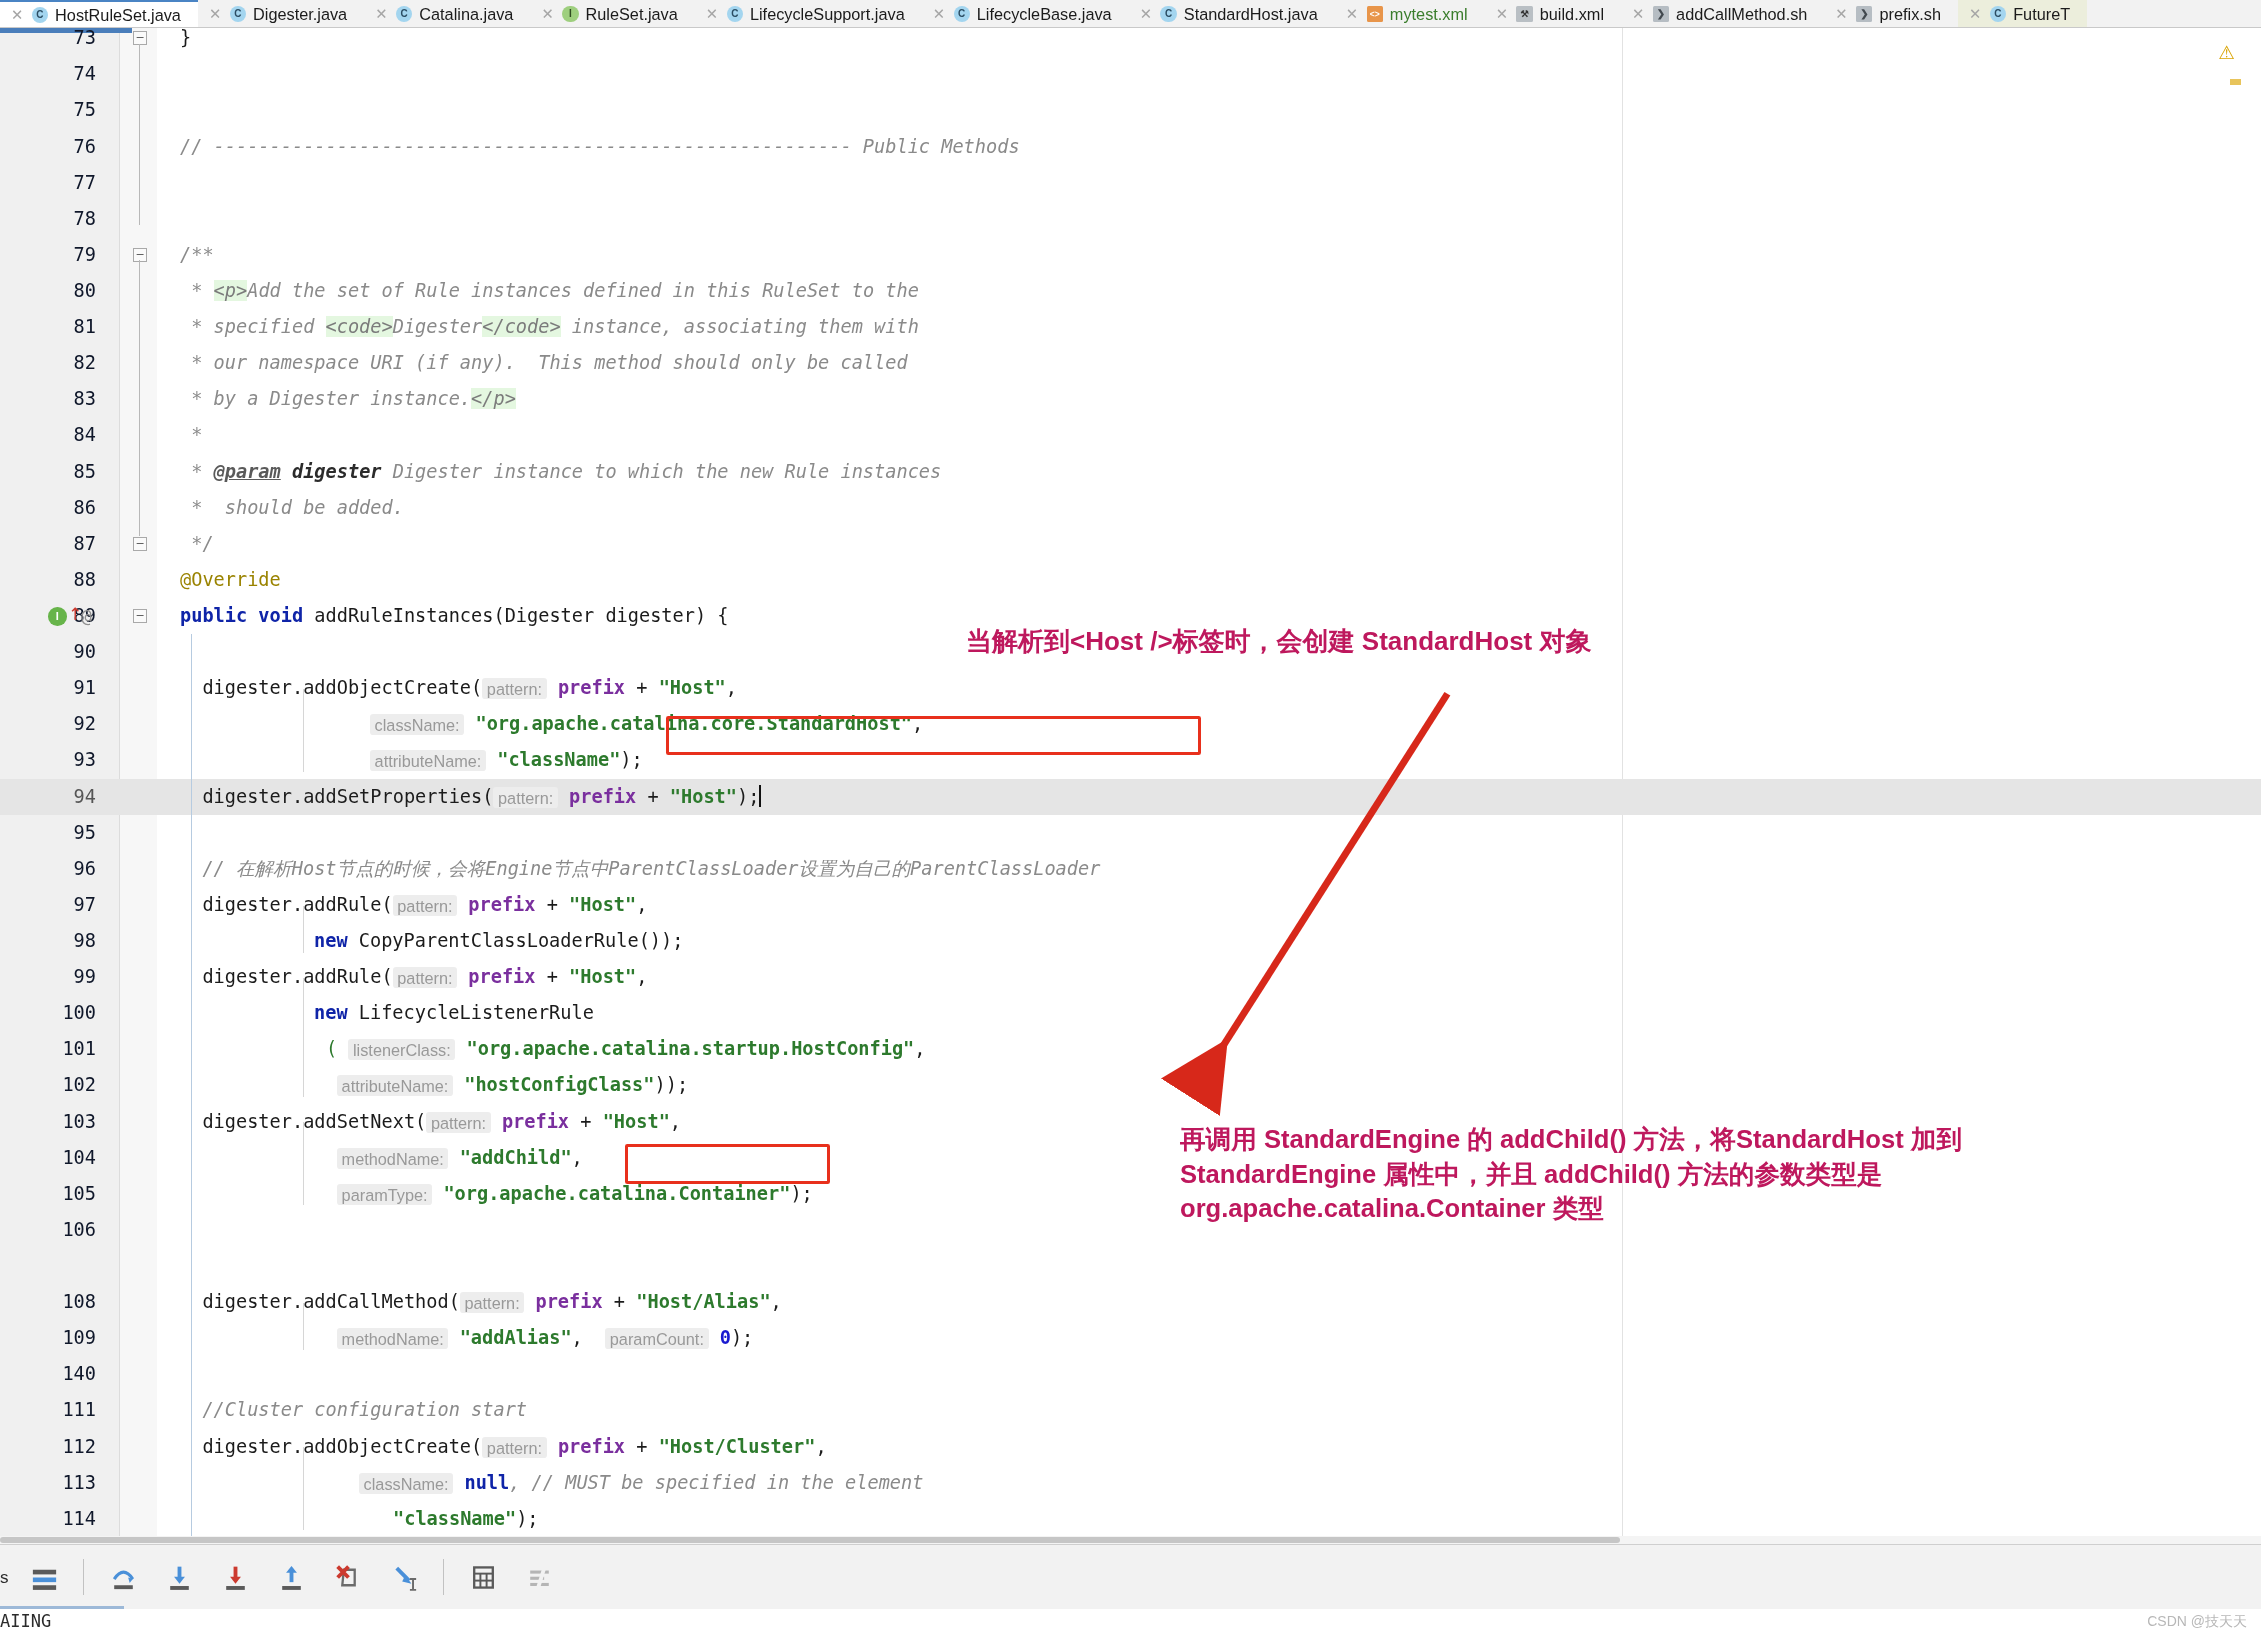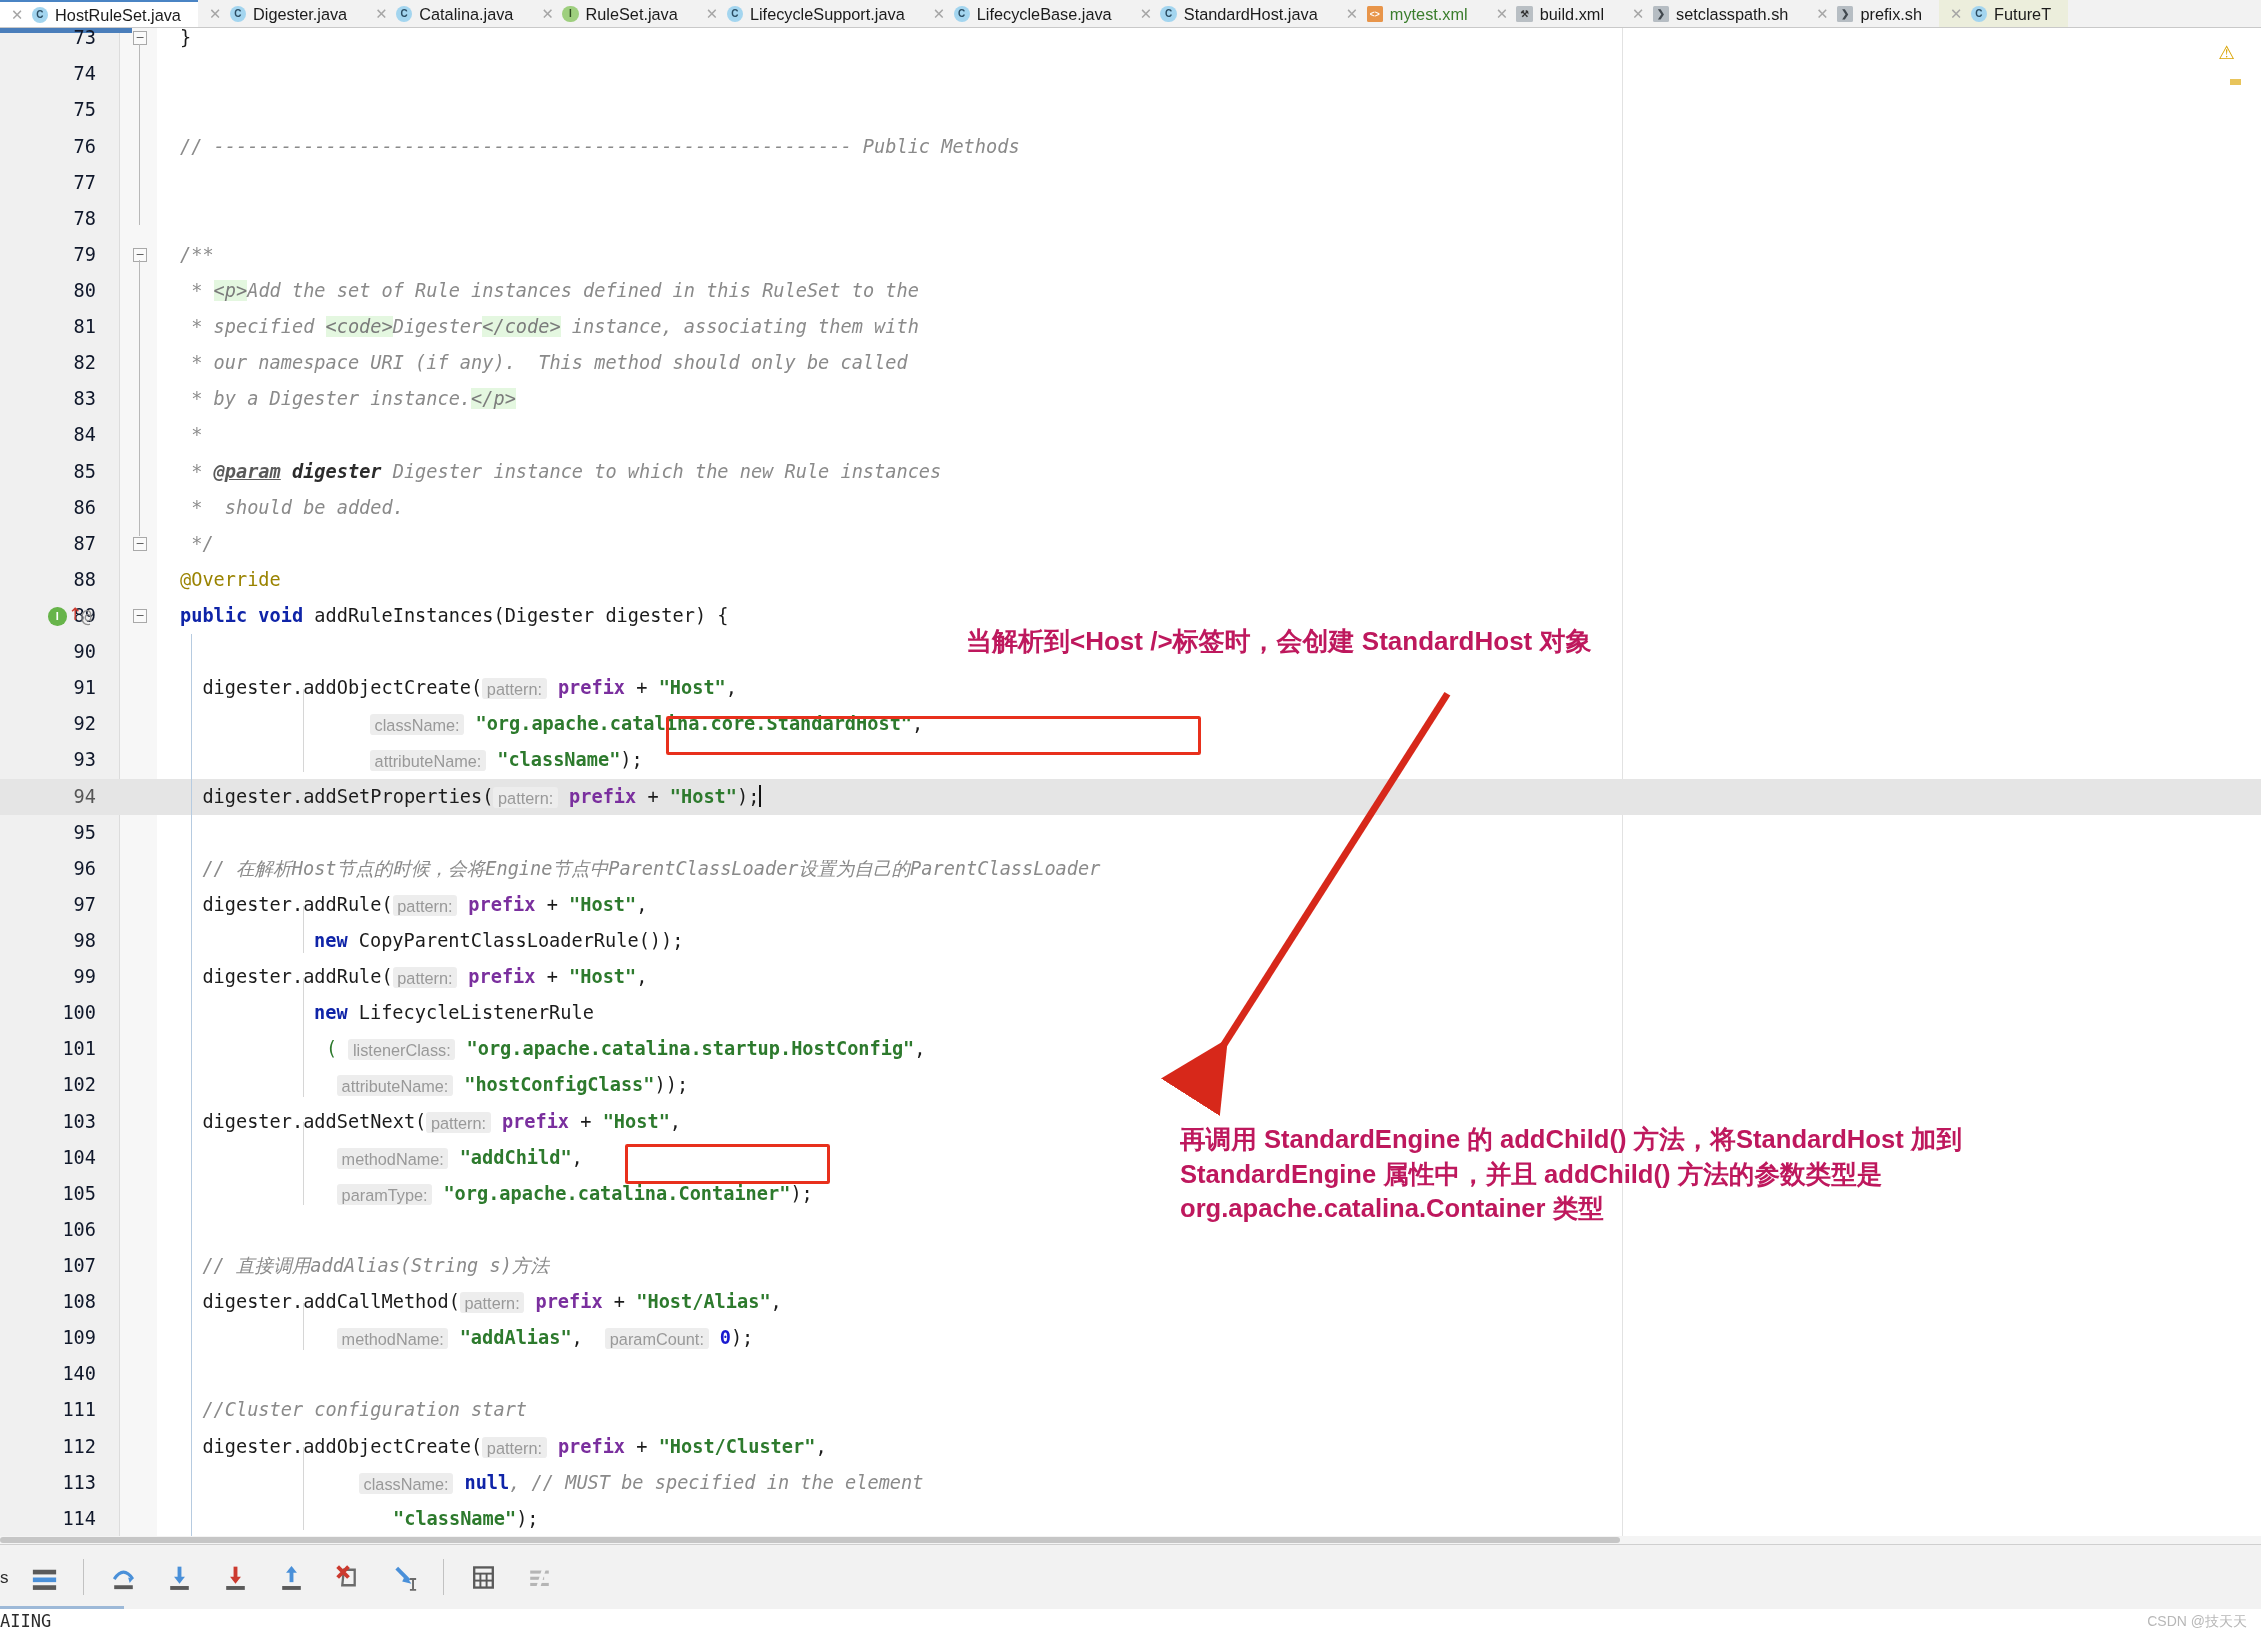--- a/index.html
+++ b/index.html
@@ -276,21 +276,21 @@
       <span class="tab-label green">mytest.xml</span>
     </div>
     <div class="tab">
       <span class="xclose">✕</span>
       <span class="ficon ant">⚒</span>
       <span class="tab-label">build.xml</span>
     </div>
     <div class="tab">
       <span class="xclose">✕</span>
       <span class="ficon sh">❯</span>
-      <span class="tab-label">setclasspath.sh</span>
+      <span class="tab-label">addCallMethod.sh</span>
     </div>
     <div class="tab">
       <span class="xclose">✕</span>
       <span class="ficon sh">❯</span>
       <span class="tab-label">prefix.sh</span>
     </div>
     <div class="tab active-yellow">
       <span class="xclose">✕</span>
       <span class="ficon cls">C</span>
       <span class="tab-label">FutureT</span>
@@ -434,24 +434,20 @@
         <span class="lnum">104</span>
         <span class="ltext"><span style="margin-left:157px;"></span><span class="hint">methodName:</span> <span class="str">"addChild"</span><span class="plain">,</span></span>
       </div>
       <div class="ln" style="top: 1148px;">
         <span class="lnum">105</span>
         <span class="ltext"><span style="margin-left:157px;"></span><span class="hint">paramType:</span> <span class="str">"org.apache.catalina.Container"</span><span class="plain">);</span></span>
       </div>
       <div class="ln" style="top: 1184px;">
         <span class="lnum">106</span>
         <span class="ltext"></span>
-      </div>
-      <div class="ln" style="top: 1220px;">
-        <span class="lnum">107</span>
-        <span class="ltext"><span class="cmt" style="margin-left:22.4px;">// 直接调用addAlias(String s)方法</span></span>
       </div>
       <div class="ln" style="top: 1256px;">
         <span class="lnum">108</span>
         <span class="ltext"><span class="plain" style="margin-left:22.4px;">digester.addCallMethod(</span><span class="hint">pattern:</span> <span class="fld">prefix</span><span class="plain"> + </span><span class="str">"Host/Alias"</span><span class="plain">,</span></span>
       </div>
       <div class="ln" style="top: 1292px;">
         <span class="lnum">109</span>
         <span class="ltext"><span style="margin-left:157px;"></span><span class="hint">methodName:</span> <span class="str">"addAlias"</span><span class="plain">,&nbsp;&nbsp;</span><span class="hint">paramCount:</span> <span class="num">0</span><span class="plain">);</span></span>
       </div>
       <div class="ln" style="top: 1328px;">

